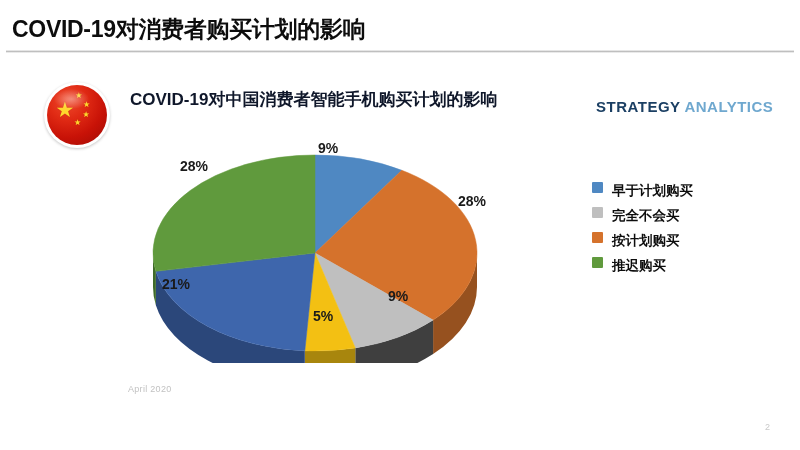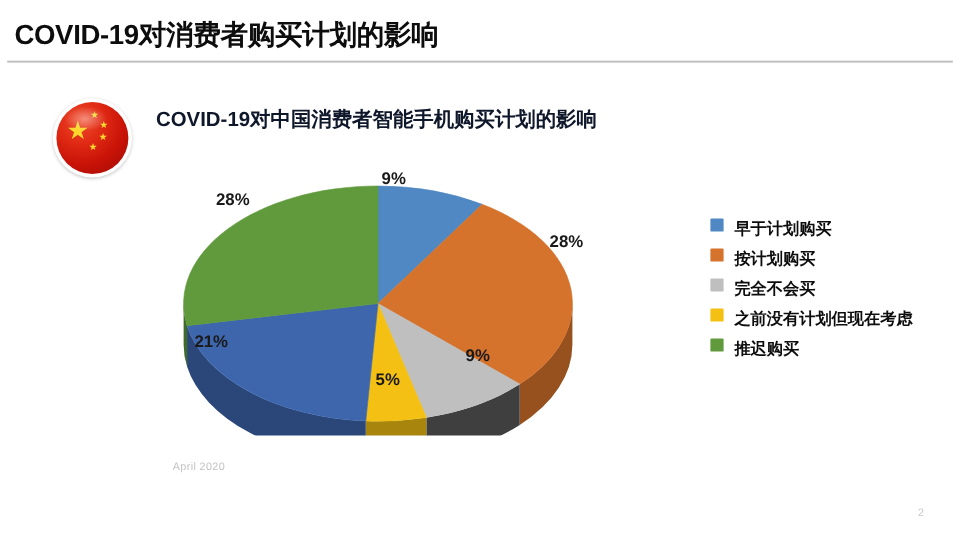--- a/index.html
+++ b/index.html
@@ -200,21 +200,21 @@
   .legend-label {
     font-size: 13.5px;
     font-weight: bold;
     color: #0d0d0d;
     white-space: nowrap;
   }
 
   
   .source-note {
     position: absolute;
-    left: 144px;
+    left: 128px;
     top: 384px;
     font-size: 9px;
     color: #c2c2c2;
     letter-spacing: 0.3px;
   }
   .page-number {
     position: absolute;
     right: 30px;
     bottom: 18px;
     font-size: 9px;
@@ -236,20 +236,24 @@
       <span class="star star-s1">★</span>
       <span class="star star-s2">★</span>
       <span class="star star-s3">★</span>
       <span class="star star-s4">★</span>
       <div class="gloss"></div>
     </div>
   </div>
 
   <div class="chart-title">COVID-19对中国消费者智能手机购买计划的影响</div>
 
+  <div class="panel-logo">
+    <span class="logo-strategy">STRATEGY</span>
+    <span class="logo-analytics">ANALYTICS</span>
+  </div>
 
   <div class="pie-wrap">
     <svg class="pie-svg" viewBox="0 0 430 235">
       <defs>
         <clipPath id="depthClip">
           <rect x="0" y="115" width="430" height="120"></rect>
         </clipPath>
       </defs>
       <g id="pie-depth" clip-path="url(#depthClip)">
           <path d="M 377 125 A 162 98 0 0 1 333.0929176422687 192.0856163810115 L 333.0929176422687 226.0856163810115 A 162 98 0 0 0 377 159 Z" fill="#96511F"></path>
@@ -275,30 +279,26 @@
     <div class="pie-label" style="left:62px; top:148px;">21%</div>
     <div class="pie-label" style="left:80px; top:30px;">28%</div>
   </div>
 
   <div class="legend" id="legend">
       <div class="legend-item">
         <span class="legend-swatch" style="background: rgb(79, 136, 194);"></span>
         <span class="legend-label">早于计划购买</span>
       </div>
       <div class="legend-item">
-        <span class="legend-swatch" style="background: rgb(213, 114, 44);"></span>
-        <span class="legend-label">按计划购买</span>
-      </div>
-      <div class="legend-item">
         <span class="legend-swatch" style="background: rgb(191, 191, 191);"></span>
         <span class="legend-label">完全不会买</span>
       </div>
       <div class="legend-item">
-        <span class="legend-swatch" style="background: rgb(243, 192, 19);"></span>
-        <span class="legend-label">之前没有计划但现在考虑</span>
+        <span class="legend-swatch" style="background: rgb(213, 114, 44);"></span>
+        <span class="legend-label">按计划购买</span>
       </div>
       <div class="legend-item">
         <span class="legend-swatch" style="background: rgb(96, 154, 61);"></span>
         <span class="legend-label">推迟购买</span>
       </div>
     </div>
 
   <div class="source-note">April 2020</div>
   <div class="page-number">2</div>
 

